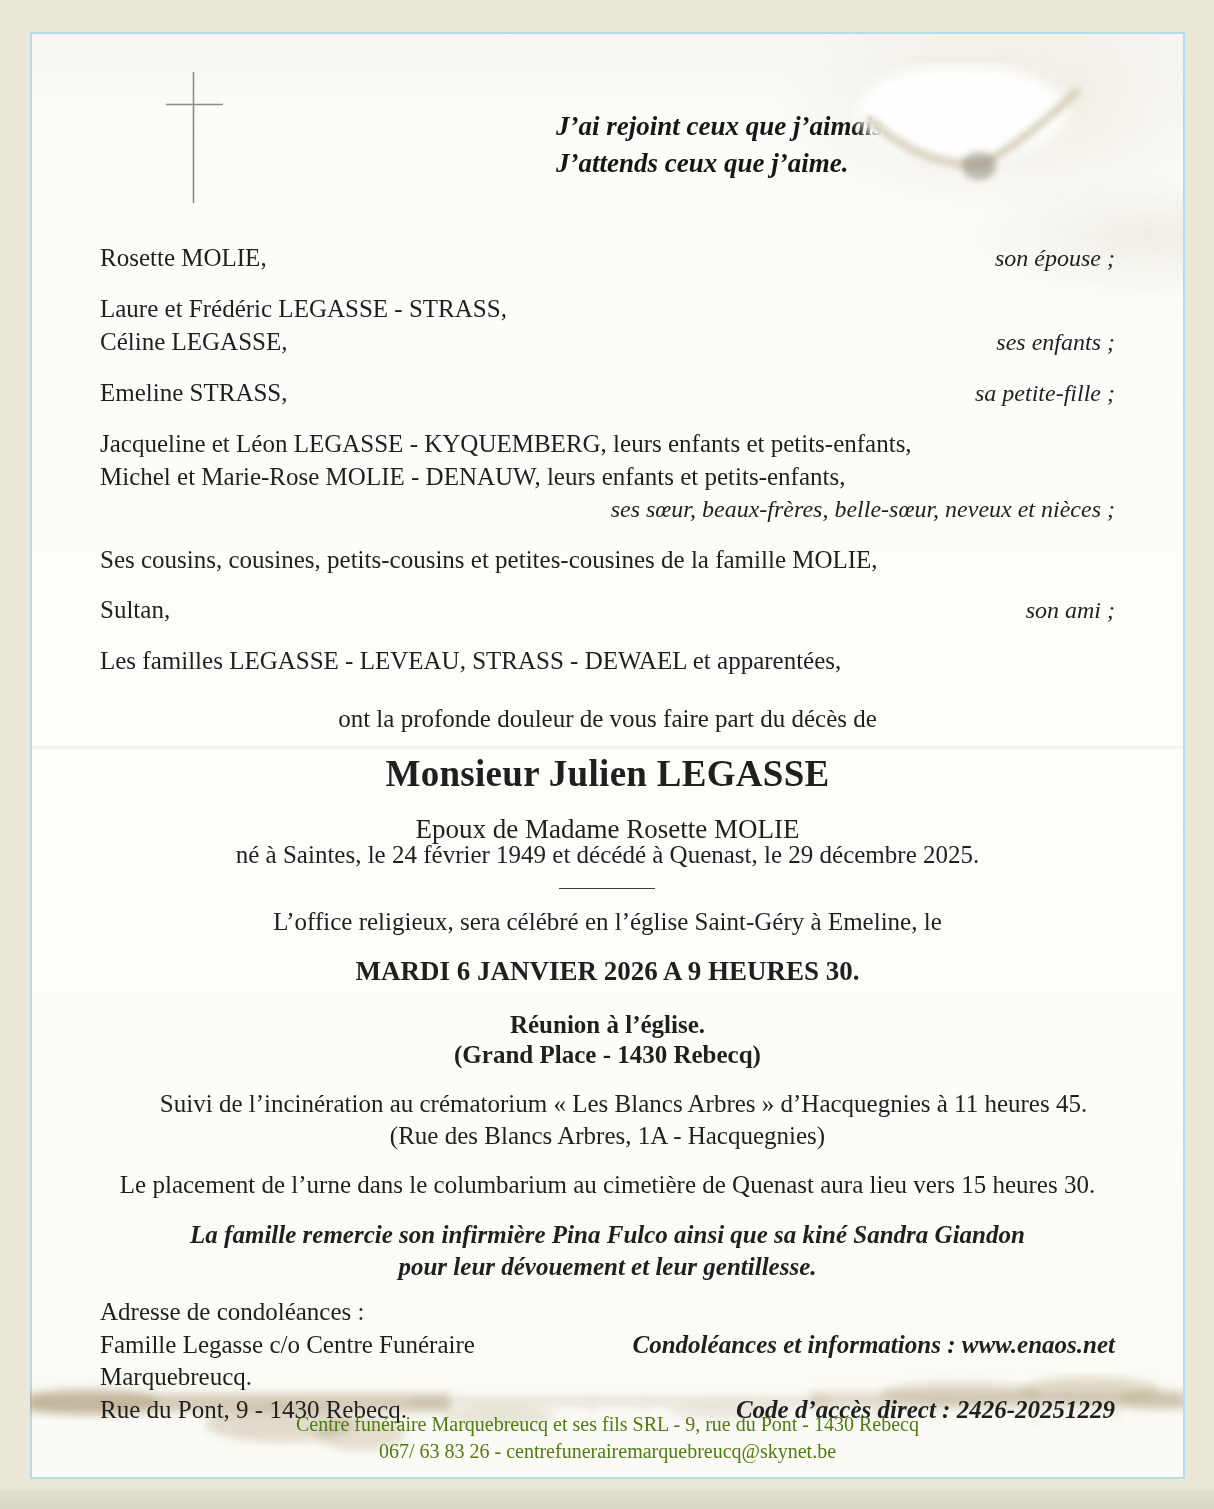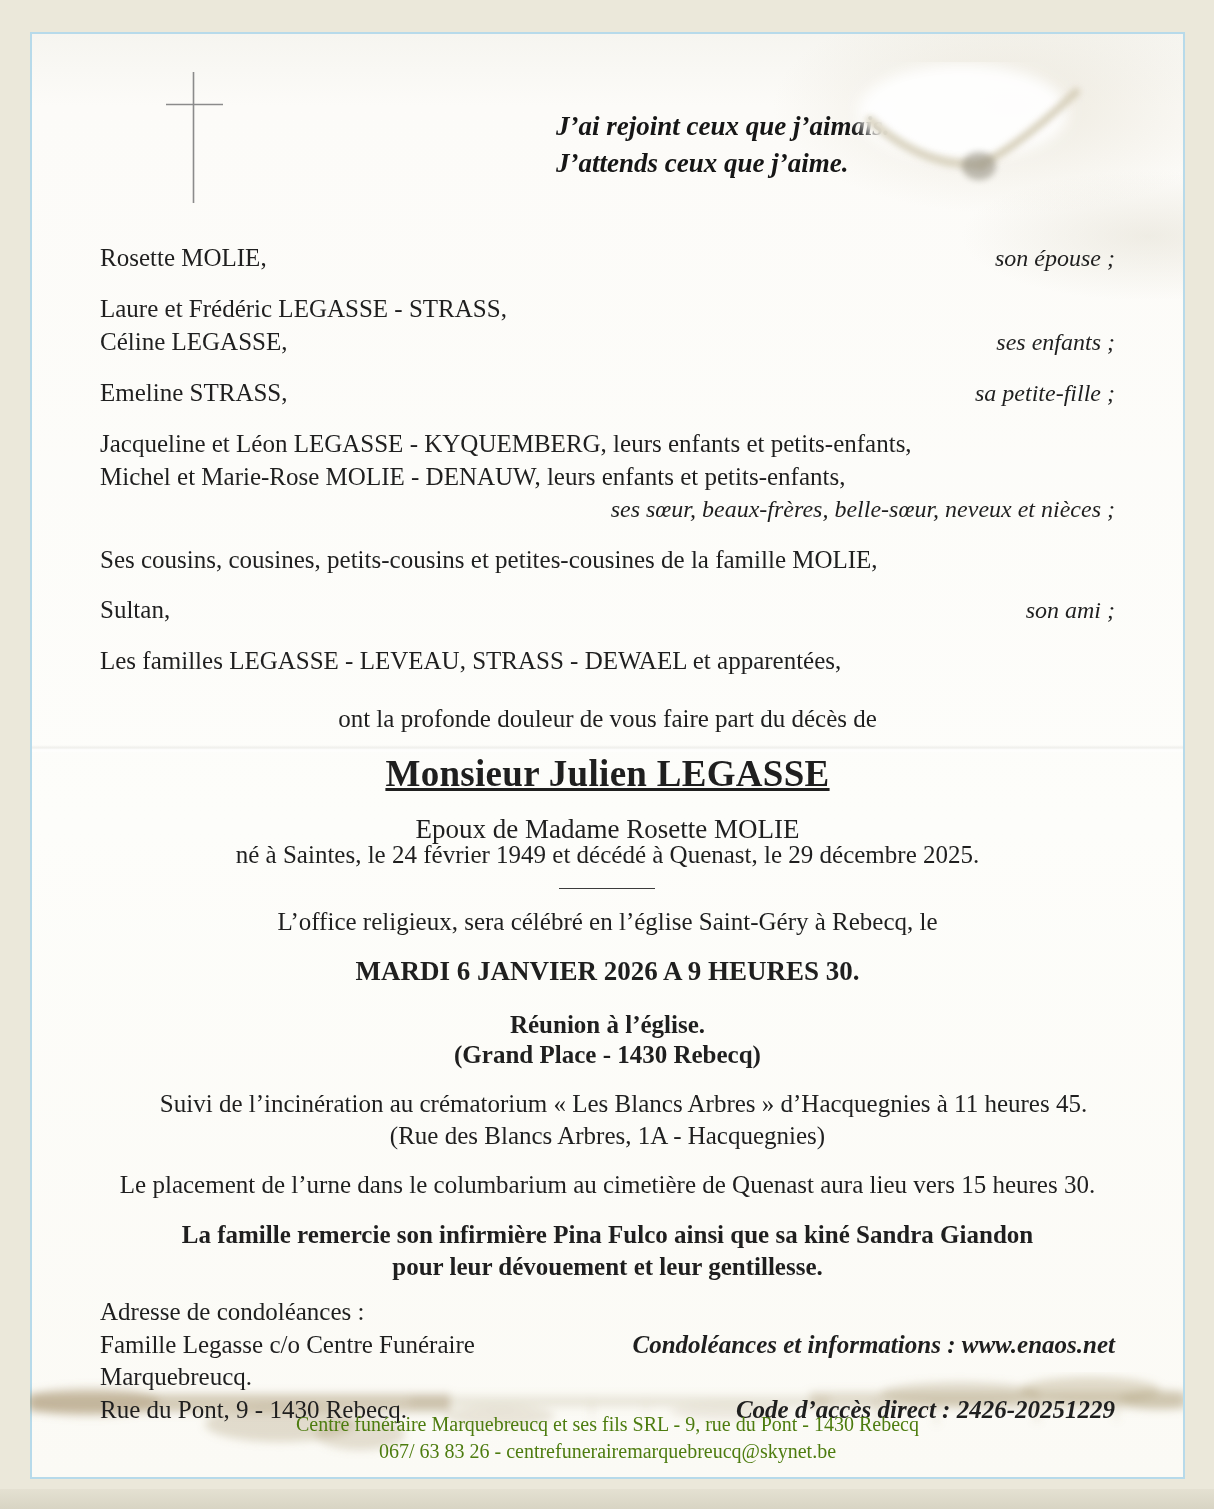--- a/index.html
+++ b/index.html
@@ -23,21 +23,21 @@
   .cross{position:absolute;left:165px;top:70px;}
   .epigraph{position:absolute;left:556px;top:108px;font-weight:bold;font-style:italic;font-size:27px;line-height:37px;color:#161616;}
   .dove{position:absolute;left:848px;top:62px;}
   .family{position:absolute;left:100px;right:99px;top:241px;}
   .frow{display:flex;justify-content:space-between;align-items:baseline;line-height:33px;gap:28px;}
   .frow .fl{font-size:25px;}
   .frow .fr{font-style:italic;font-size:24px;white-space:nowrap;}
   .mt{margin-top:17px;}
   .cline{position:absolute;left:32px;right:31px;text-align:center;font-size:25px;}
   .bold{font-weight:bold;}
-  .bolditalic{font-weight:bold;}
+  .bolditalic{font-weight:bold;font-style:italic;}
   .name-line{font-size:37px;font-weight:bold;letter-spacing:0.3px;}
   .spouse-line{font-size:27px;}
   .date-line{font-size:27px;font-weight:bold;}
   .divider{position:absolute;top:888px;left:50%;transform:translateX(-50%);width:96px;height:0;border-top:1.6px solid #3c3c3c;}
   .condolences{position:absolute;left:100px;right:99px;top:1296px;z-index:2;}
   .crow{display:flex;justify-content:space-between;align-items:baseline;line-height:32.5px;}
   .crow .cl{font-size:25px;}
   .crow .cr{font-size:25px;font-weight:bold;font-style:italic;white-space:nowrap;}
   .footer{position:absolute;left:30px;right:29px;top:1411px;text-align:center;font-size:20px;line-height:27px;color:#4d7c0f;z-index:2;}
   .watermark{position:absolute;left:30px;top:1372px;z-index:1;}
@@ -113,27 +113,27 @@
       <span class="fl">Sultan,</span>
       <span class="fr">son ami ;</span>
     </div>
     <div class="frow mt">
       <span class="fl">Les familles LEGASSE - LEVEAU, STRASS - DEWAEL et apparentées,</span>
       <span class="fr"></span>
     </div>
   </div>
 
   <div class="cline" style="top:705px;">ont la profonde douleur de vous faire part du décès de</div>
-  <div class="cline name-line" style="top:752px;text-decoration:underline;">Monsieur Julien LEGASSE</div>
+  <div class="cline name-line" style="top:752px;">Monsieur Julien LEGASSE</div>
   <div class="cline spouse-line" style="top:814px;">Epoux de Madame Rosette MOLIE</div>
   <div class="cline" style="top:841px;">né à Saintes, le 24 février 1949 et décédé à Quenast, le 29 décembre 2025.</div>
 
   <div class="divider"></div>
 
-  <div class="cline" style="top:908px;">L’office religieux, sera célébré en l’église Saint-Géry à Rebecq, le</div>
+  <div class="cline" style="top:908px;">L’office religieux, sera célébré en l’église Saint-Géry à Emeline, le</div>
   <div class="cline date-line" style="top:956px;">MARDI 6 JANVIER 2026 A 9 HEURES 30.</div>
   <div class="cline bold" style="top:1011px;">Réunion à l’église.</div>
   <div class="cline bold" style="top:1041px;">(Grand Place - 1430 Rebecq)</div>
   <div class="cline" style="top:1090px;padding-left:32px;">Suivi de l’incinération au crématorium « Les Blancs Arbres » d’Hacquegnies à 11 heures 45.</div>
   <div class="cline" style="top:1122px;">(Rue des Blancs Arbres, 1A - Hacquegnies)</div>
   <div class="cline" style="top:1171px;">Le placement de l’urne dans le columbarium au cimetière de Quenast aura lieu vers 15 heures 30.</div>
 
   <div class="cline bolditalic" style="top:1221px;">La famille remercie son infirmière Pina Fulco ainsi que sa kiné Sandra Giandon</div>
   <div class="cline bolditalic" style="top:1253px;">pour leur dévouement et leur gentillesse.</div>
 

